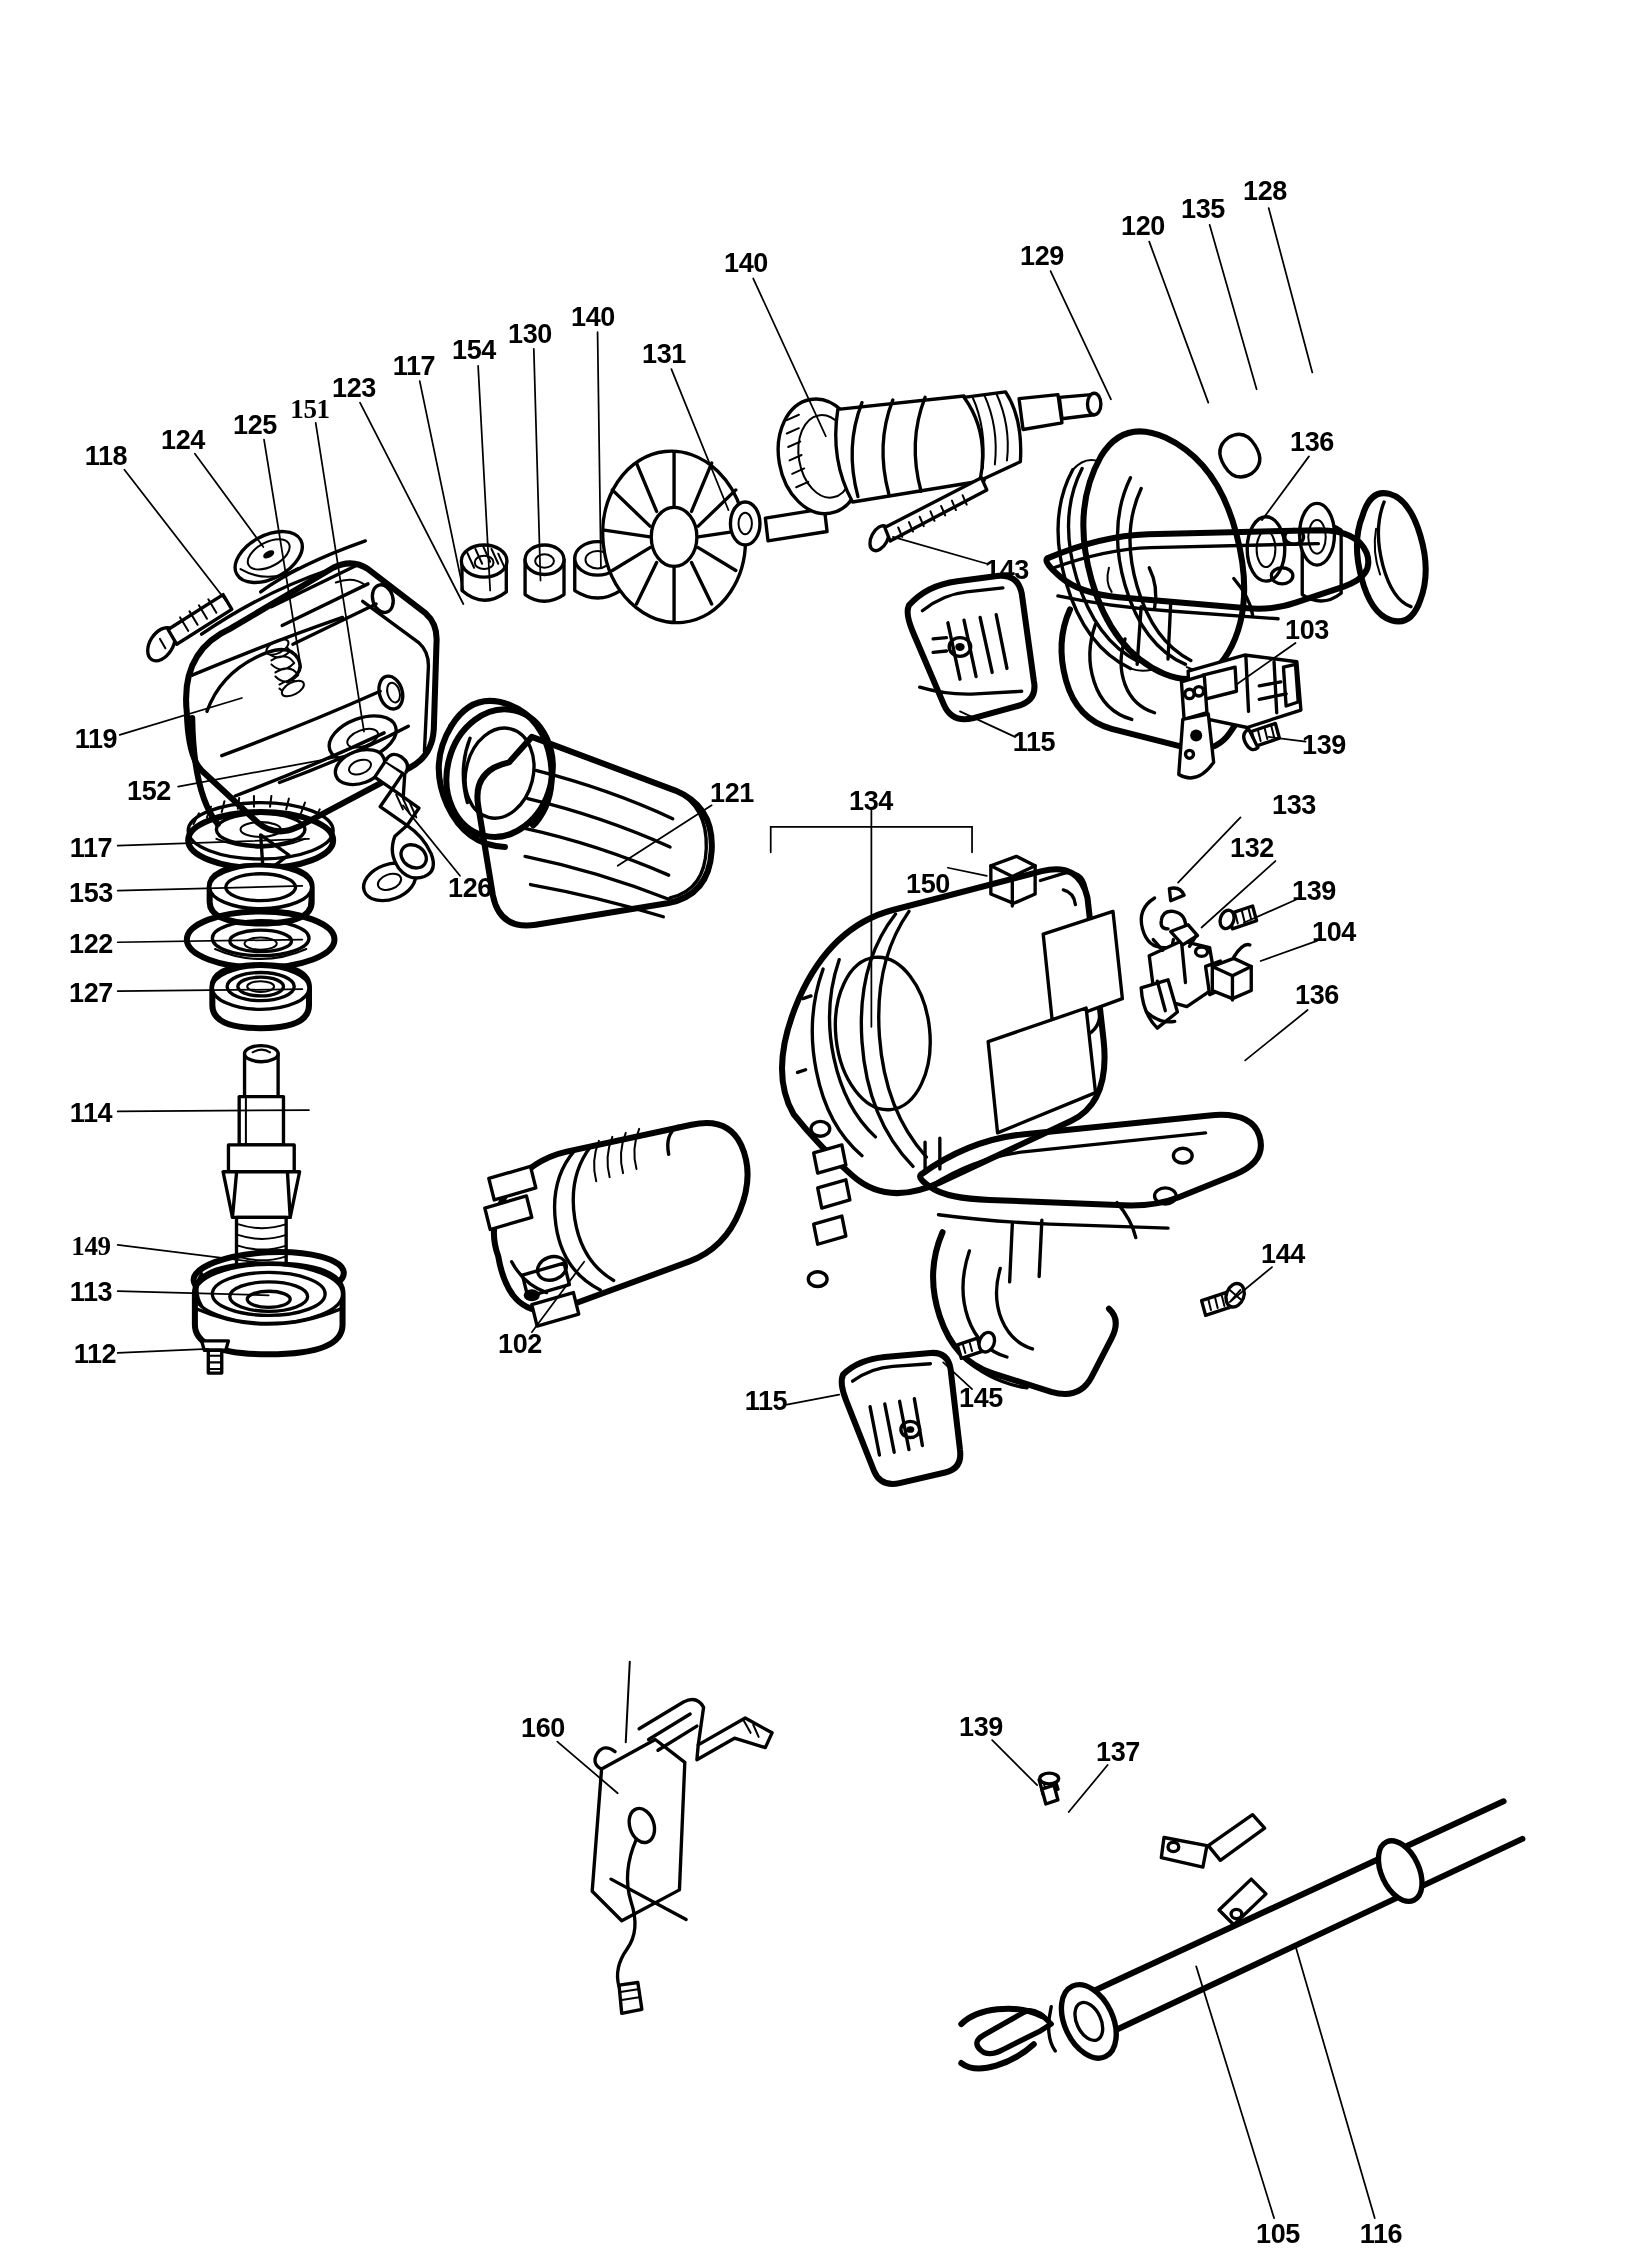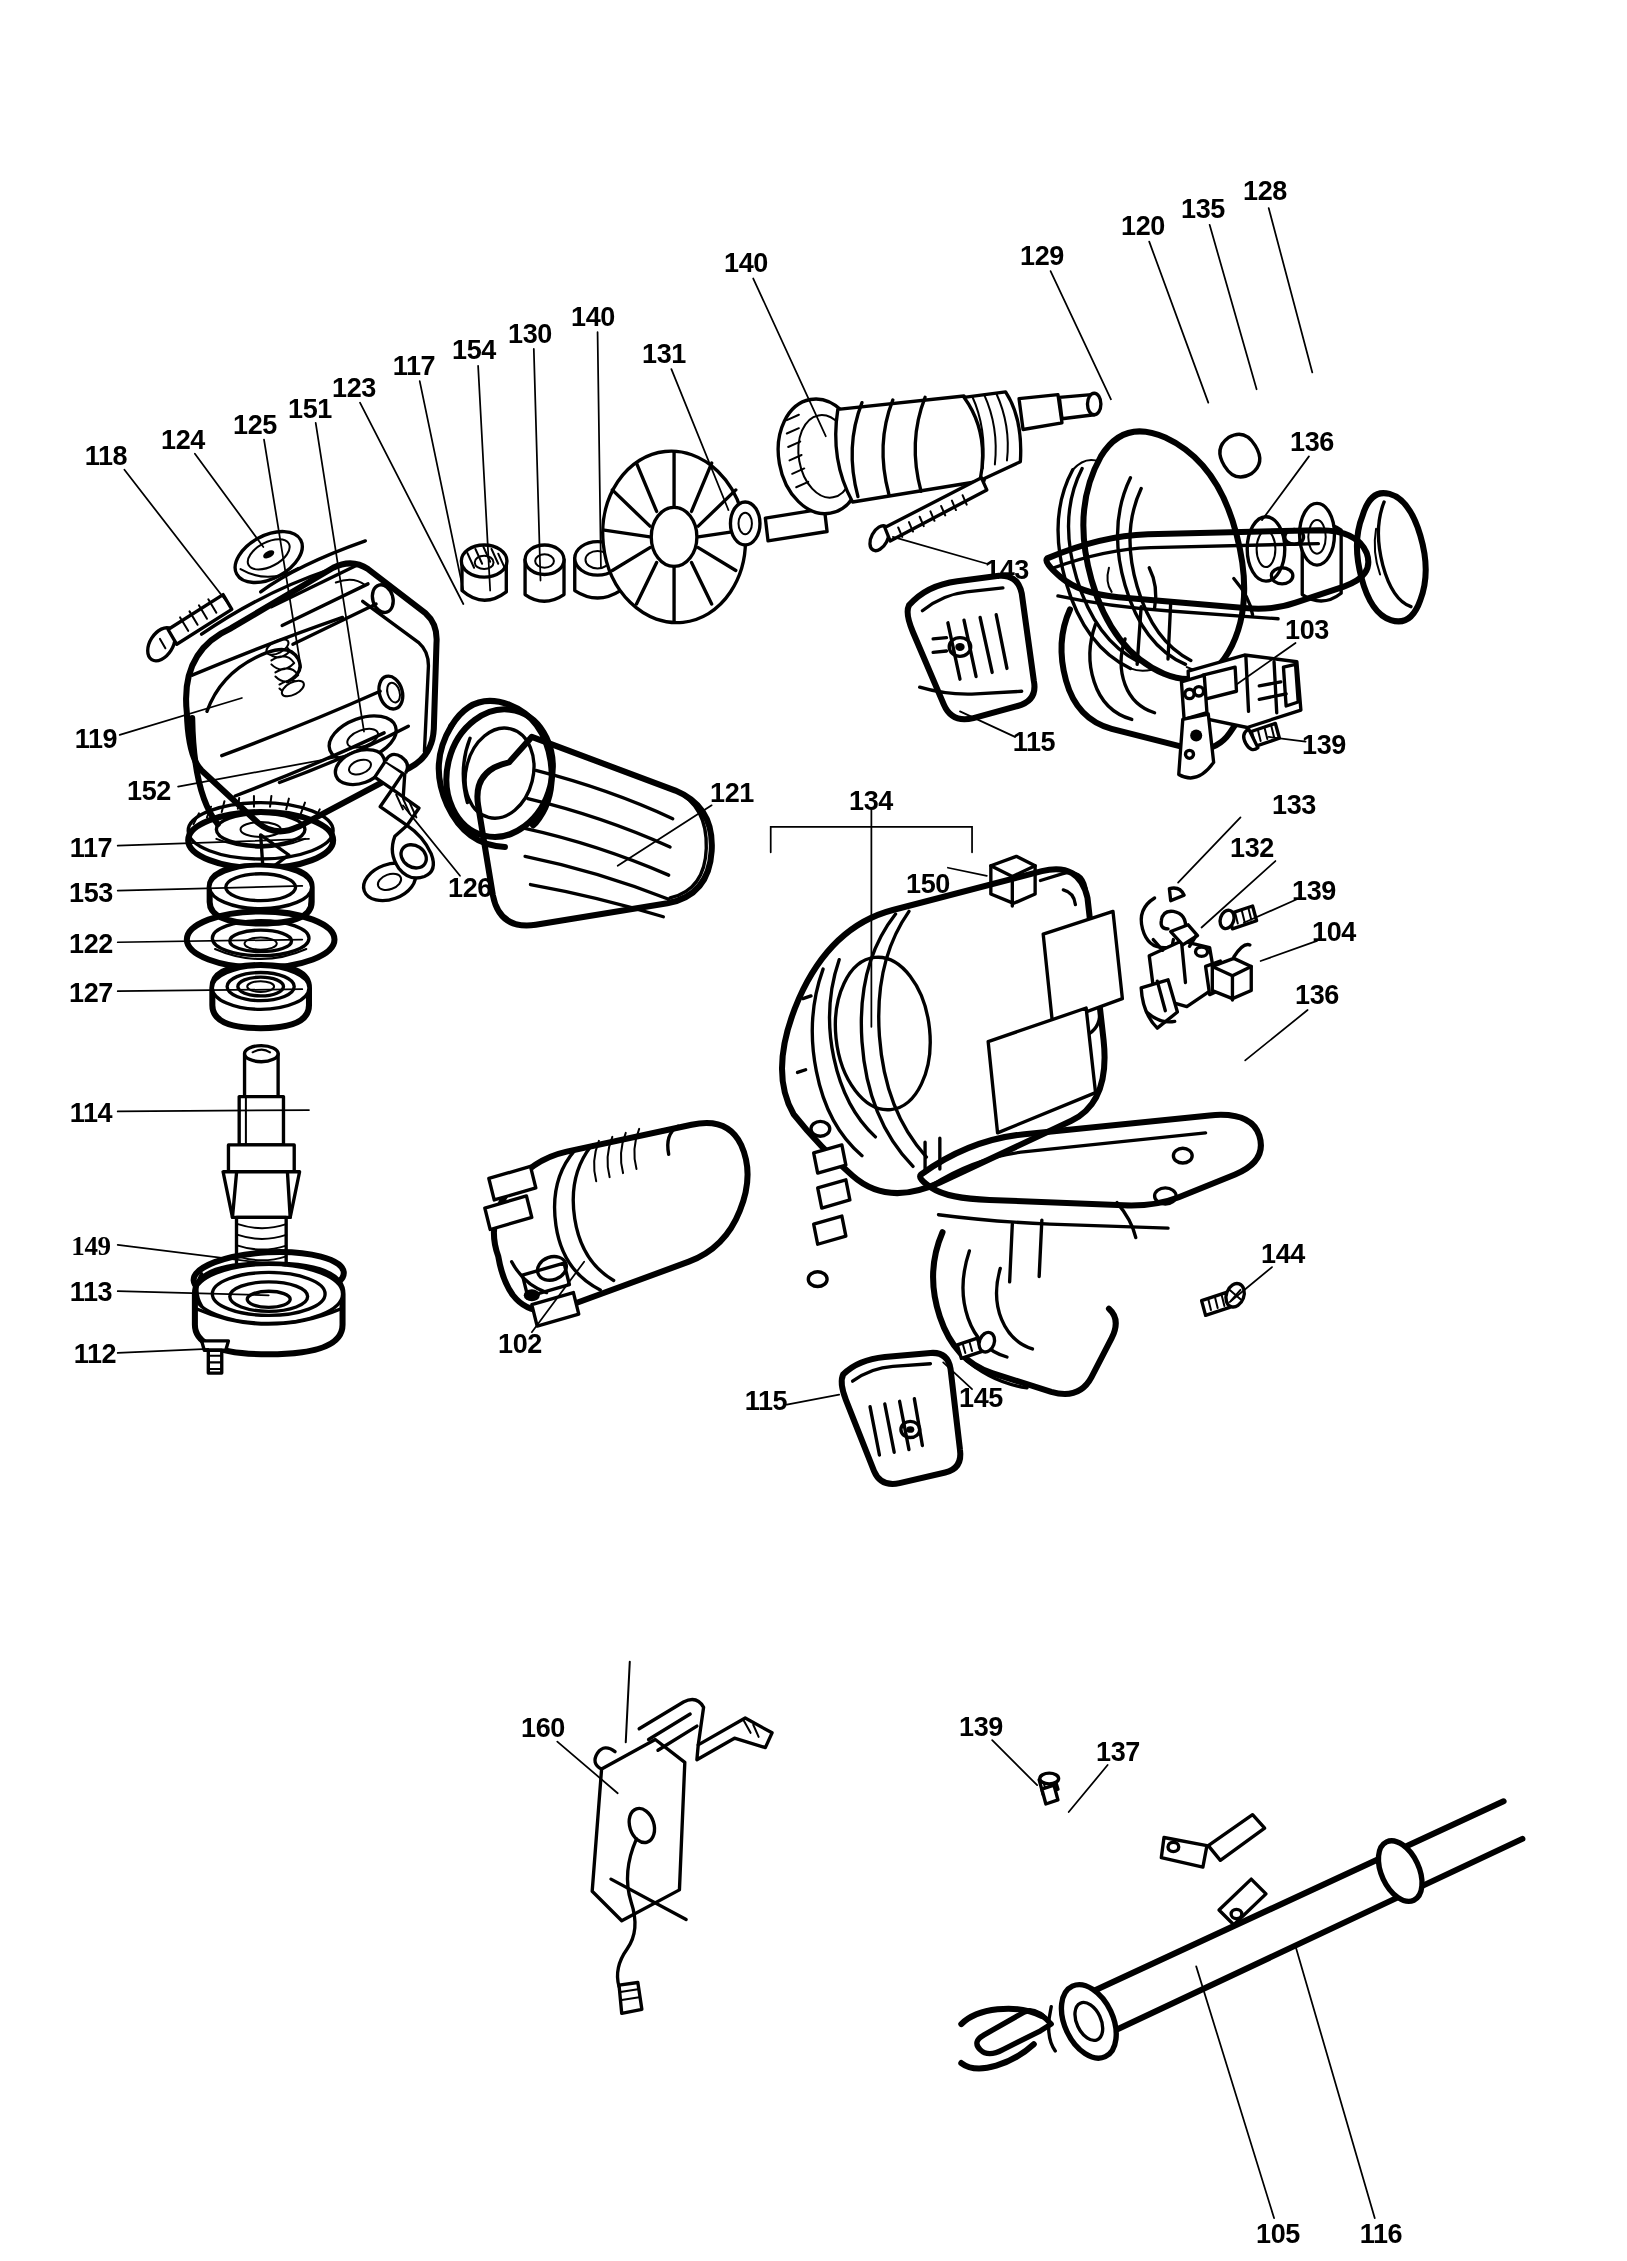--- a/index.html
+++ b/index.html
@@ -639,21 +639,21 @@
     <g id="bracket134" class="ld">
         <path d="M1148 1270 L1148 1232 L1448 1232 L1448 1270"></path>
         <line x1="1298" y1="1204" x2="1298" y2="1530"></line>
       </g>
   </svg>
 
   <div id="labels">
       <div class="lbl" style="left: 106px; top: 456px;">118</div>
       <div class="lbl" style="left: 183px; top: 440px;">124</div>
       <div class="lbl" style="left: 255px; top: 425px;">125</div>
-      <div class="lbl" style="left: 310px; top: 409px;">151</div>
+      <div class="lbl" style="left: 310px; top: 409px; font-family: Liberation Serif, serif;">151</div>
       <div class="lbl" style="left: 354px; top: 388px;">123</div>
       <div class="lbl" style="left: 414px; top: 366px;">117</div>
       <div class="lbl" style="left: 474px; top: 350px;">154</div>
       <div class="lbl" style="left: 530px; top: 334px;">130</div>
       <div class="lbl" style="left: 593px; top: 317px;">140</div>
       <div class="lbl" style="left: 664px; top: 354px;">131</div>
       <div class="lbl" style="left: 746px; top: 263px;">140</div>
       <div class="lbl" style="left: 1042px; top: 256px;">129</div>
       <div class="lbl" style="left: 1143px; top: 226px;">120</div>
       <div class="lbl" style="left: 1203px; top: 209px;">135</div>

